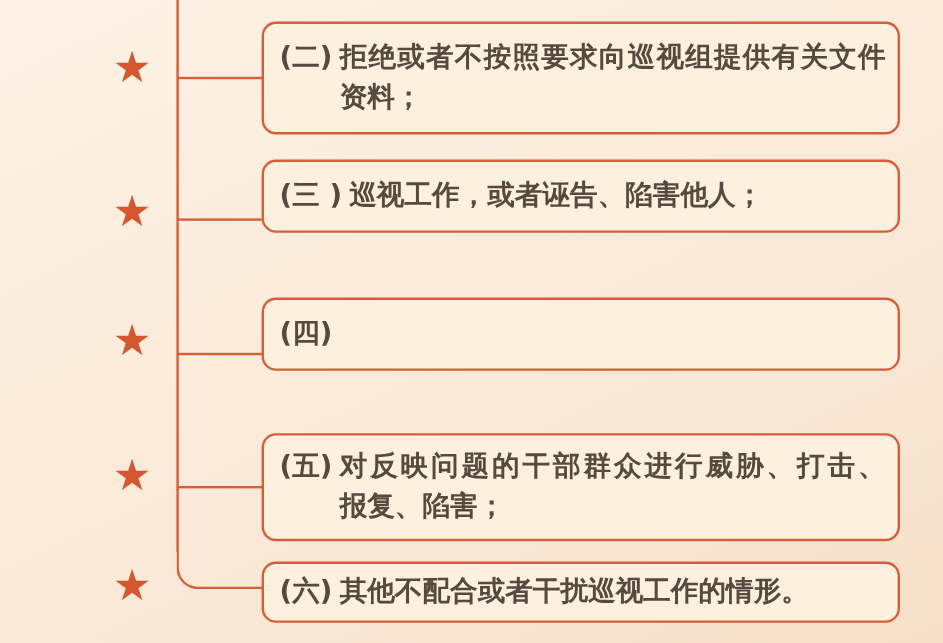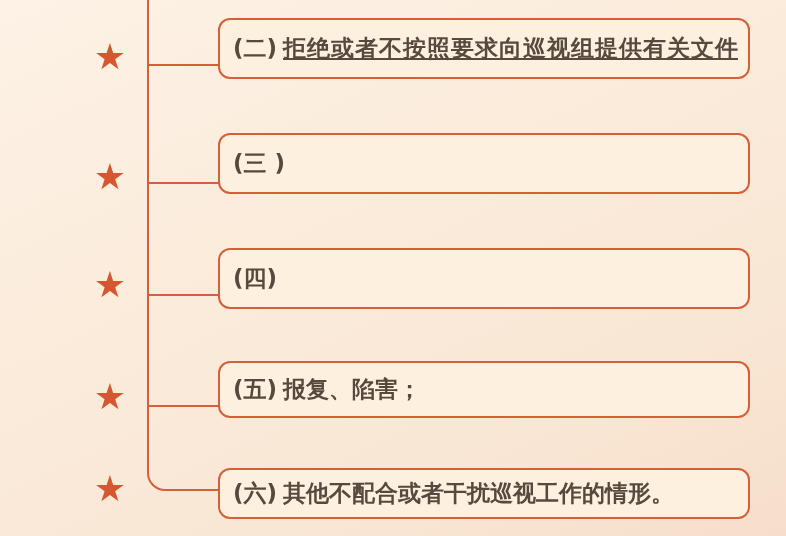--- a/index.html
+++ b/index.html
@@ -75,21 +75,20 @@
   .entry { display: flex; align-items: flex-start; }
   .num {
     flex: none;
     margin-right: 6px;
     white-space: pre;
   }
   .text { flex: 1 1 auto; min-width: 0; }
   .jline {
     text-align: justify;
     text-align-last: justify;
-    text-decoration: underline;
   }
   .nline { text-align: left; }
 </style>
 </head>
 <body>
 
 <div class="canvas">
 
   <div class="trunk"></div>
   <div class="connector c1"></div>
@@ -102,44 +101,47 @@
   <div class="star s2">★</div>
   <div class="star s3">★</div>
   <div class="star s4">★</div>
   <div class="star s5">★</div>
 
   <div class="box b1">
     <div class="entry">
       <span class="num">(二)</span>
       <div class="text">
         <div class="jline">拒绝或者不按照要求向巡视组提供有关文件</div>
+        <div class="nline">资料；</div>
       </div>
     </div>
   </div>
 
   <div class="box b2">
     <div class="entry">
       <span class="num">(三 )</span>
       <div class="text">
+        <div class="nline">巡视工作，或者诬告、陷害他人；</div>
       </div>
     </div>
   </div>
 
   <div class="box b3">
     <div class="entry">
       <span class="num">(四)</span>
       <div class="text">
       </div>
     </div>
   </div>
 
   <div class="box b4">
     <div class="entry">
       <span class="num">(五)</span>
       <div class="text">
+        <div class="jline">对反映问题的干部群众进行威胁、打击、</div>
         <div class="nline">报复、陷害；</div>
       </div>
     </div>
   </div>
 
   <div class="box b5">
     <div class="entry">
       <span class="num">(六)</span>
       <div class="text">
         <div class="nline">其他不配合或者干扰巡视工作的情形。</div>

